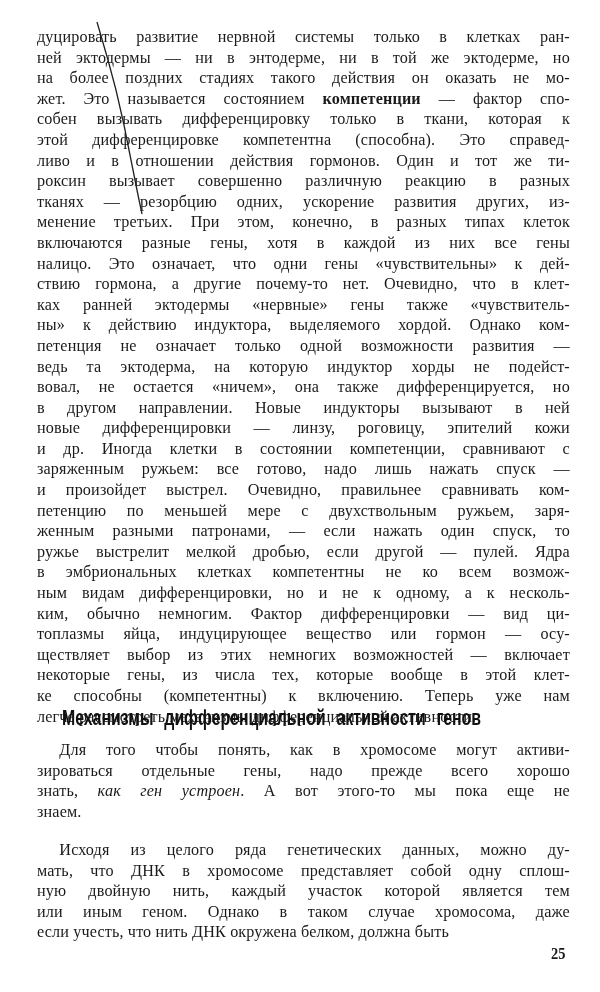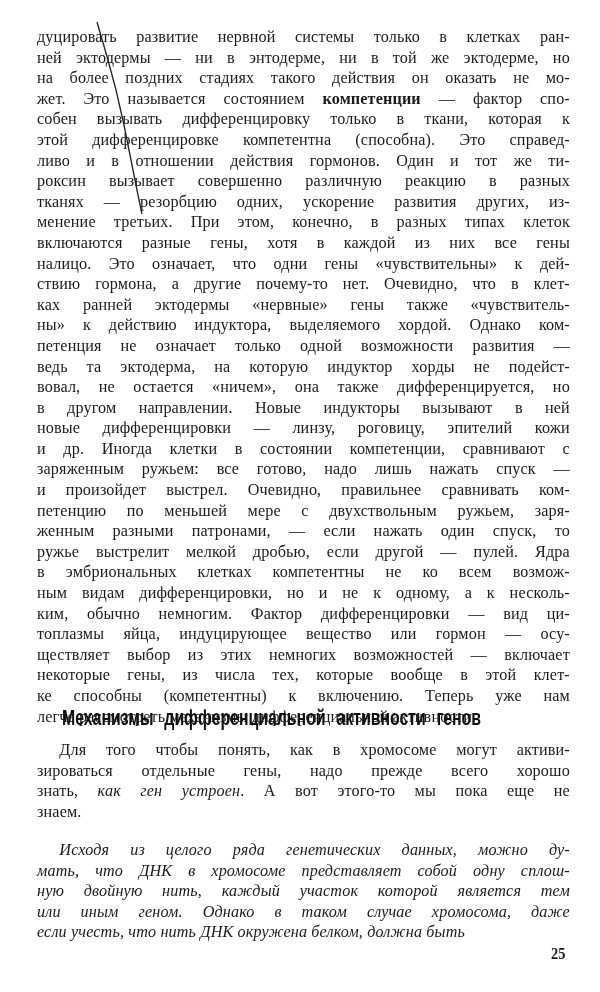--- a/index.html
+++ b/index.html
@@ -56,21 +56,21 @@
       font-weight: bold;
       font-size: 22px;
       line-height: 28px;
       transform: scaleX(0.72);
       transform-origin: left center;
       white-space: nowrap;
       word-spacing: 9px;
       color: #111;
     }
     #para2 { top: 739px; }
-    #para3 { top: 839px; font-style: italic; }
+    #para3 { top: 839px; }
     #page-number {
       position: absolute;
       left: 551px;
       top: 944px;
       font-size: 17px;
       font-weight: bold;
       line-height: 20px;
       transform: scaleX(0.85);
       transform-origin: left center;
     }

